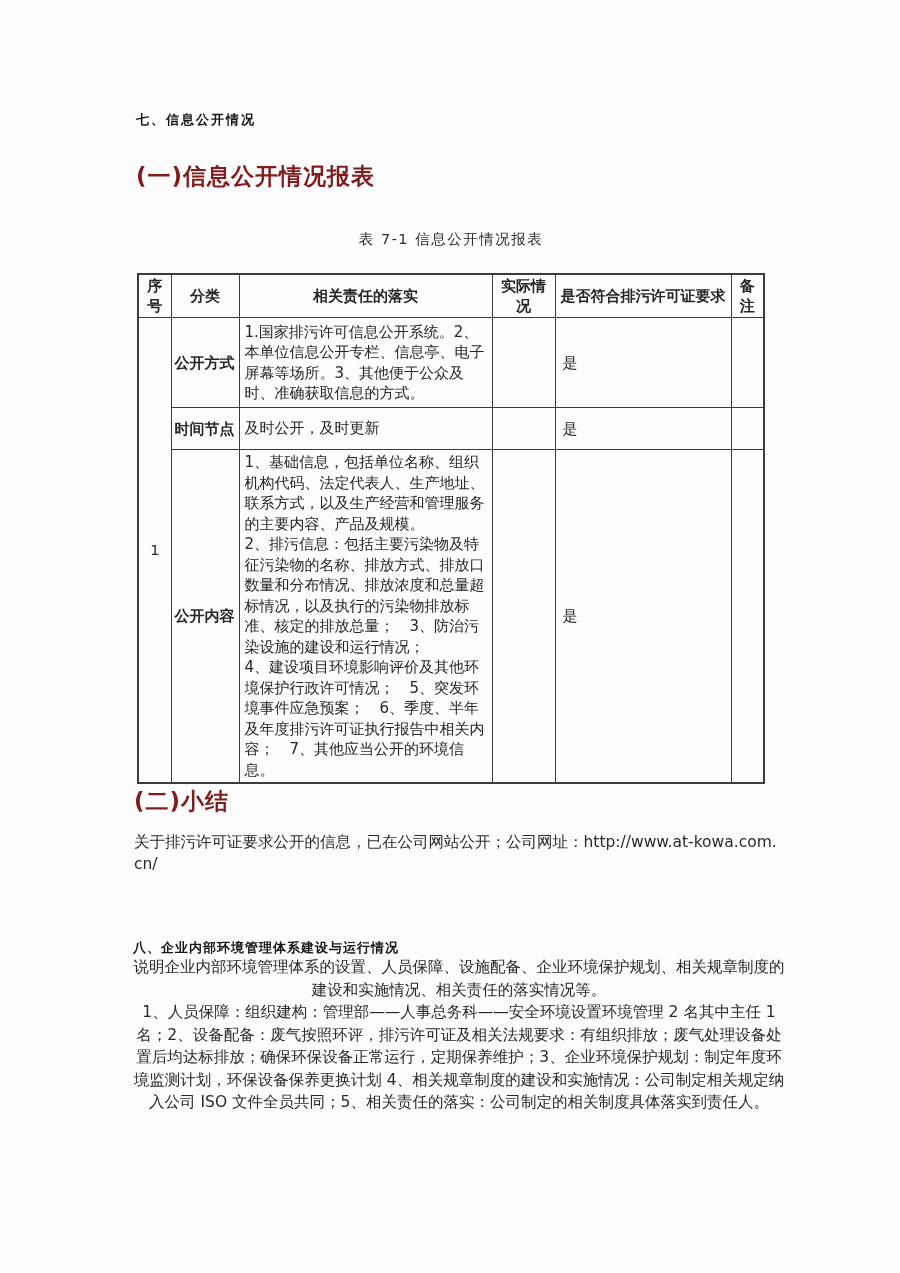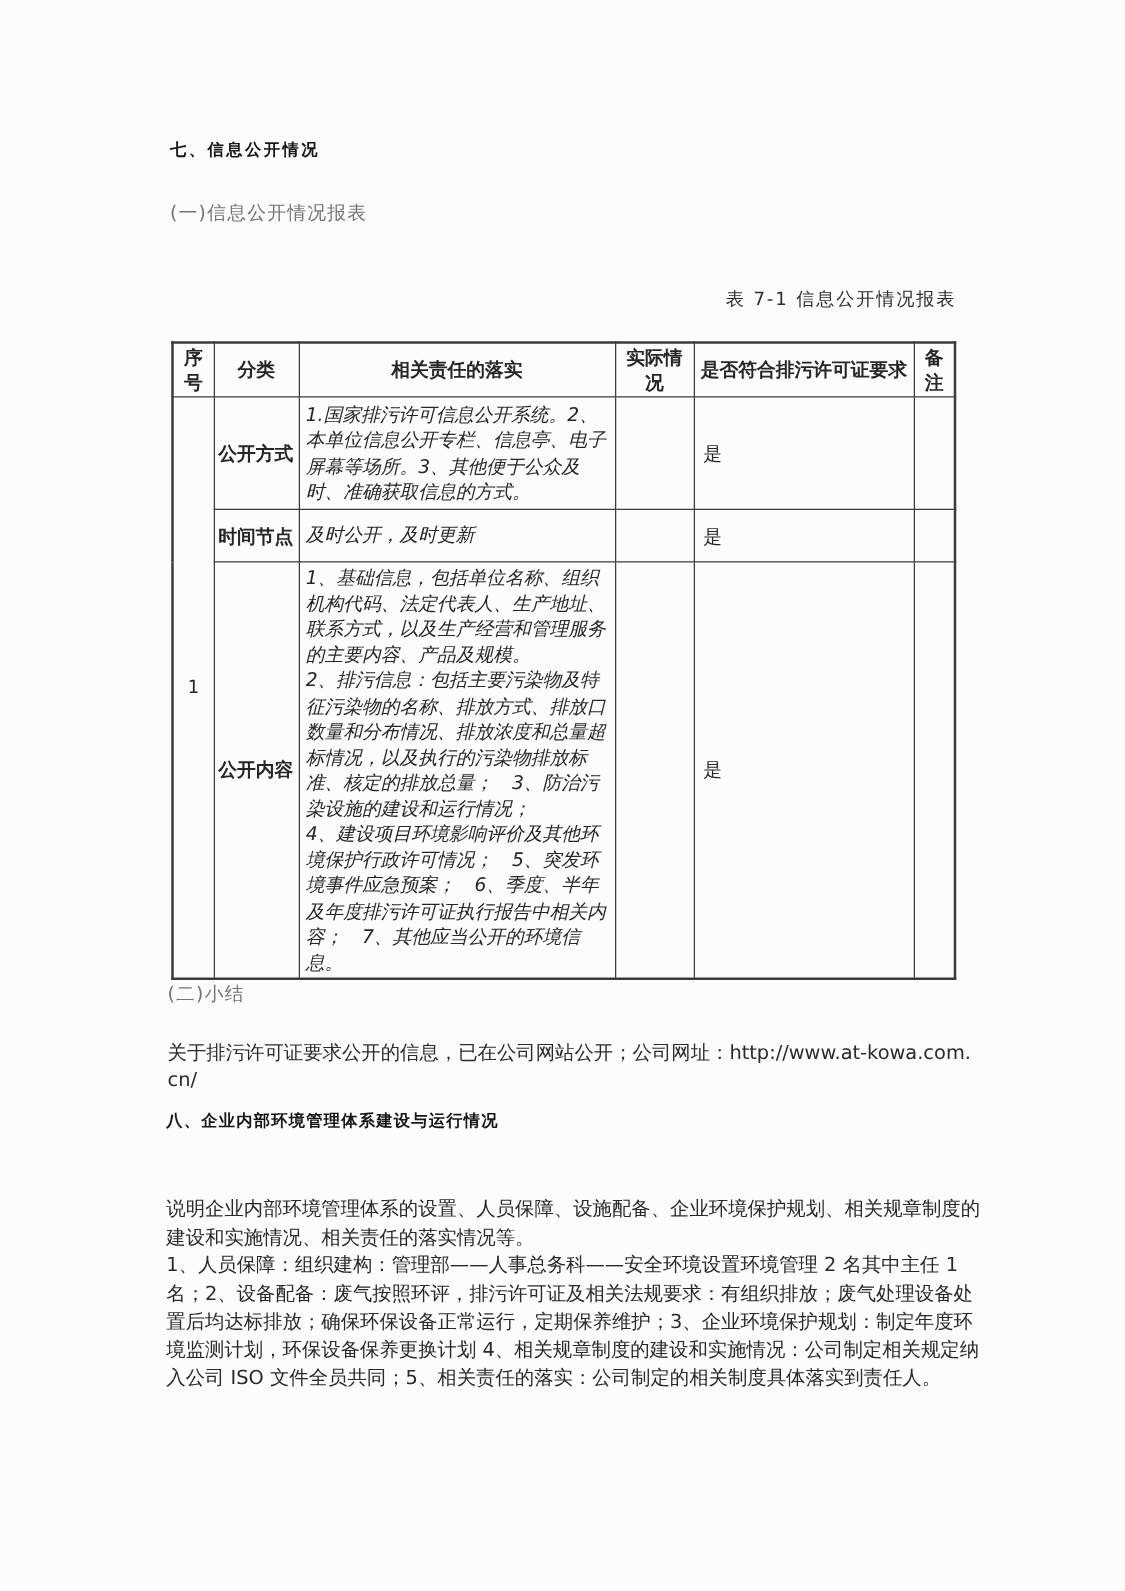--- a/index.html
+++ b/index.html
@@ -14,23 +14,23 @@
   }
   .abs { position: absolute; }
 
   .h-section {
     font-size: 13px;
     font-weight: bold;
     color: #161616;
     letter-spacing: 2px;
   }
   .h-sub {
-    font-size: 15px;
-    font-weight: normal;
-    color: #737373;
+    font-size: 23px;
+    font-weight: bold;
+    color: #7f1d1d;
     letter-spacing: 1px;
   }
   .caption {
     width: 628px;
     text-align: center;
     font-size: 14.5px;
     letter-spacing: 1.5px;
     color: #2c2c2c;
   }
 
@@ -60,52 +60,51 @@
   td.cell-category {
     font-weight: bold;
     line-height: 20px;
     padding: 1px 3px;
   }
   td.cell-content {
     text-align: left;
     line-height: 20.5px;
     padding: 2px 5px;
     white-space: pre-line;
-    font-style: italic;
   }
   td.cell-compliant {
     text-align: left;
     padding-left: 7px;
     line-height: 20px;
   }
 
   .summary {
     width: 648px;
     font-size: 15.5px;
     line-height: 22px;
     color: #2a2a2a;
     word-break: break-all;
   }
   .body-text {
     width: 652px;
     font-size: 15.5px;
     line-height: 22.5px;
     color: #282828;
     white-space: pre-line;
-    text-align: left;
+    text-align: center;
   }
 </style>
 </head>
 <body>
 
 <div class="abs h-section" style="left:136px; top:111px;">七、信息公开情况</div>
 
 <div class="abs h-sub" style="left:136px; top:161px;">(一)信息公开情况报表</div>
 
-<div class="abs caption" style="left:137px; top:230px;text-align:right;">表 7-1 信息公开情况报表</div>
+<div class="abs caption" style="left:137px; top:230px;">表 7-1 信息公开情况报表</div>
 
 <table class="report abs" style="left:137px; top:273px;">
   <colgroup>
     <col style="width:33px">
     <col style="width:68px">
     <col style="width:253px">
     <col style="width:63px">
     <col style="width:176px">
     <col style="width:33px">
   </colgroup>
@@ -144,16 +143,16 @@
       <td class="cell-compliant">是</td>
       <td></td>
     </tr>
   </tbody>
 </table>
 
 <div class="abs h-sub" style="left:134px; top:786px;">(二)小结</div>
 
 <div class="abs summary" style="left:134px; top:831px;">关于排污许可证要求公开的信息，已在公司网站公开；公司网址：http://www.at-kowa.com.cn/</div>
 
-<div class="abs h-section" style="left:133px; top:888px; letter-spacing:1px;">八、企业内部环境管理体系建设与运行情况</div>
+<div class="abs h-section" style="left:133px; top:939px; letter-spacing:1px;">八、企业内部环境管理体系建设与运行情况</div>
 
 <div class="abs body-text" style="left:133px; top:956px;">说明企业内部环境管理体系的设置、人员保障、设施配备、企业环境保护规划、相关规章制度的建设和实施情况、相关责任的落实情况等。
 1、人员保障：组织建构：管理部——人事总务科——安全环境设置环境管理 2 名其中主任 1 名；2、设备配备：废气按照环评，排污许可证及相关法规要求：有组织排放；废气处理设备处置后均达标排放；确保环保设备正常运行，定期保养维护；3、企业环境保护规划：制定年度环境监测计划，环保设备保养更换计划 4、相关规章制度的建设和实施情况：公司制定相关规定纳入公司 ISO 文件全员共同；5、相关责任的落实：公司制定的相关制度具体落实到责任人。</div>
 
 </body></html>

